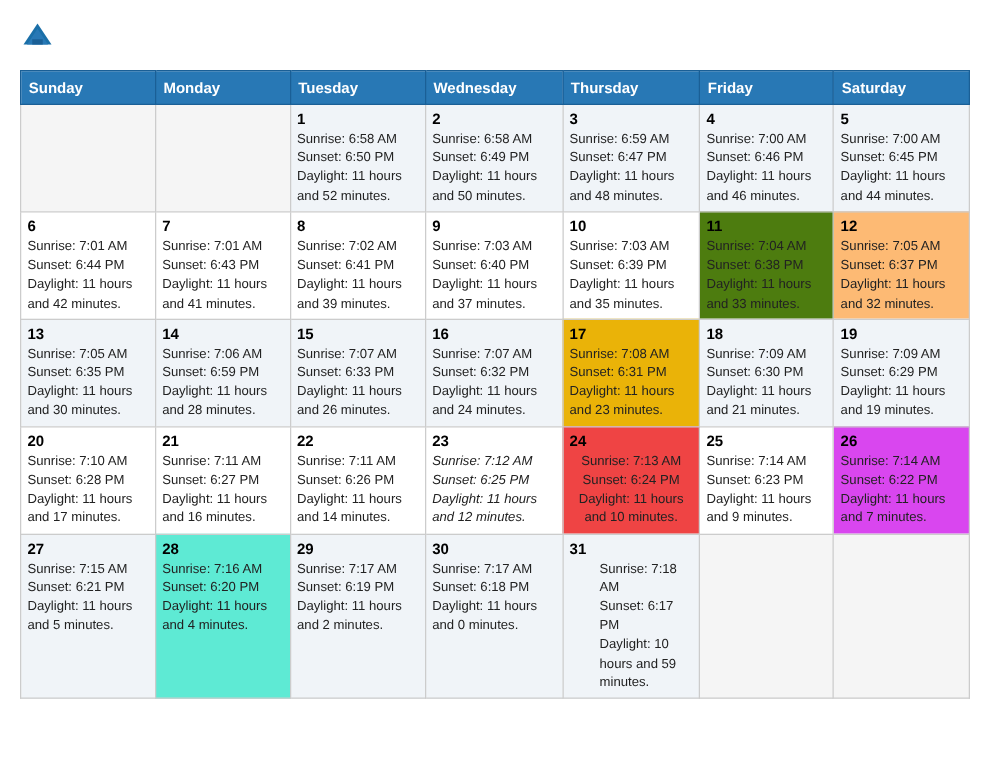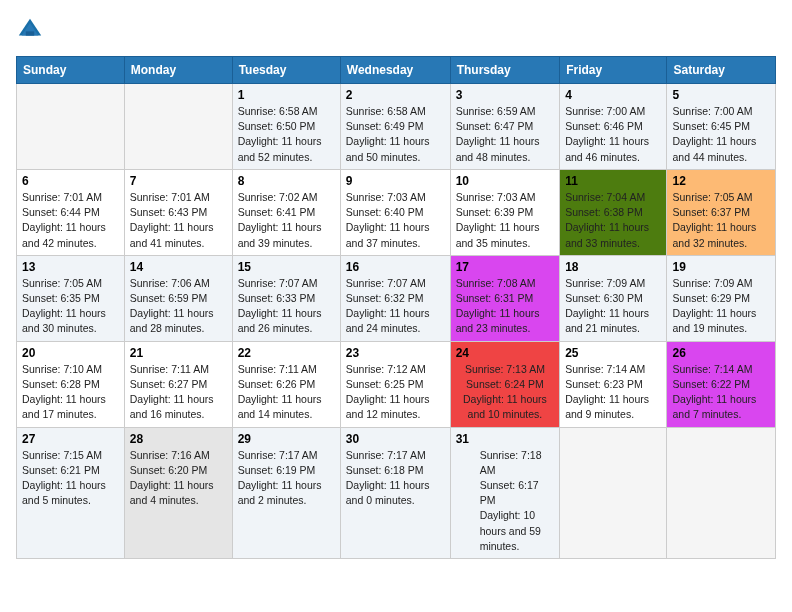--- a/index.html
+++ b/index.html
@@ -219,21 +219,21 @@
           <div class="day-info" style="white-space: pre-line;">Sunrise: 7:07 AM
 Sunset: 6:33 PM
 Daylight: 11 hours and 26 minutes.</div>
         </td>
         <td style="background: rgb(240, 244, 248);">
           <span class="day-number">16</span>
           <div class="day-info" style="white-space: pre-line;">Sunrise: 7:07 AM
 Sunset: 6:32 PM
 Daylight: 11 hours and 24 minutes.</div>
         </td>
-        <td style="background: #d946ef;">
+        <td style="background: #eab308;">
           <span class="day-number">17</span>
           <div class="day-info" style="white-space: pre-line;">Sunrise: 7:08 AM
 Sunset: 6:31 PM
 Daylight: 11 hours and 23 minutes.</div>
         </td>
         <td style="background: rgb(240, 244, 248);">
           <span class="day-number">18</span>
           <div class="day-info" style="white-space: pre-line;">Sunrise: 7:09 AM
 Sunset: 6:30 PM
 Daylight: 11 hours and 21 minutes.</div>
@@ -259,21 +259,21 @@
 Daylight: 11 hours and 16 minutes.</div>
         </td>
         <td style="background: rgb(255, 255, 255);">
           <span class="day-number">22</span>
           <div class="day-info" style="white-space: pre-line;">Sunrise: 7:11 AM
 Sunset: 6:26 PM
 Daylight: 11 hours and 14 minutes.</div>
         </td>
         <td style="background: rgb(255, 255, 255);">
           <span class="day-number">23</span>
-          <div class="day-info" style="white-space: pre-line;">Sunrise: 7:12 AM
+          <div class="day-info" style="white-space: pre-line; font-style: italic;">Sunrise: 7:12 AM
 Sunset: 6:25 PM
 Daylight: 11 hours and 12 minutes.</div>
         </td>
         <td style="background: #ef4444;">
           <span class="day-number">24</span>
           <div class="day-info" style="white-space: pre-line; text-align: center;">Sunrise: 7:13 AM
 Sunset: 6:24 PM
 Daylight: 11 hours and 10 minutes.</div>
         </td>
         <td style="background: rgb(255, 255, 255);">
@@ -289,21 +289,21 @@
 Daylight: 11 hours and 7 minutes.</div>
         </td>
       </tr>
       <tr>
         <td style="background: rgb(240, 244, 248);">
           <span class="day-number">27</span>
           <div class="day-info" style="white-space: pre-line;">Sunrise: 7:15 AM
 Sunset: 6:21 PM
 Daylight: 11 hours and 5 minutes.</div>
         </td>
-        <td style="background: #e5e5e5;">
+        <td style="background: #5eead4;">
           <span class="day-number">28</span>
           <div class="day-info" style="white-space: pre-line;">Sunrise: 7:16 AM
 Sunset: 6:20 PM
 Daylight: 11 hours and 4 minutes.</div>
         </td>
         <td style="background: rgb(240, 244, 248);">
           <span class="day-number">29</span>
           <div class="day-info" style="white-space: pre-line;">Sunrise: 7:17 AM
 Sunset: 6:19 PM
 Daylight: 11 hours and 2 minutes.</div>

